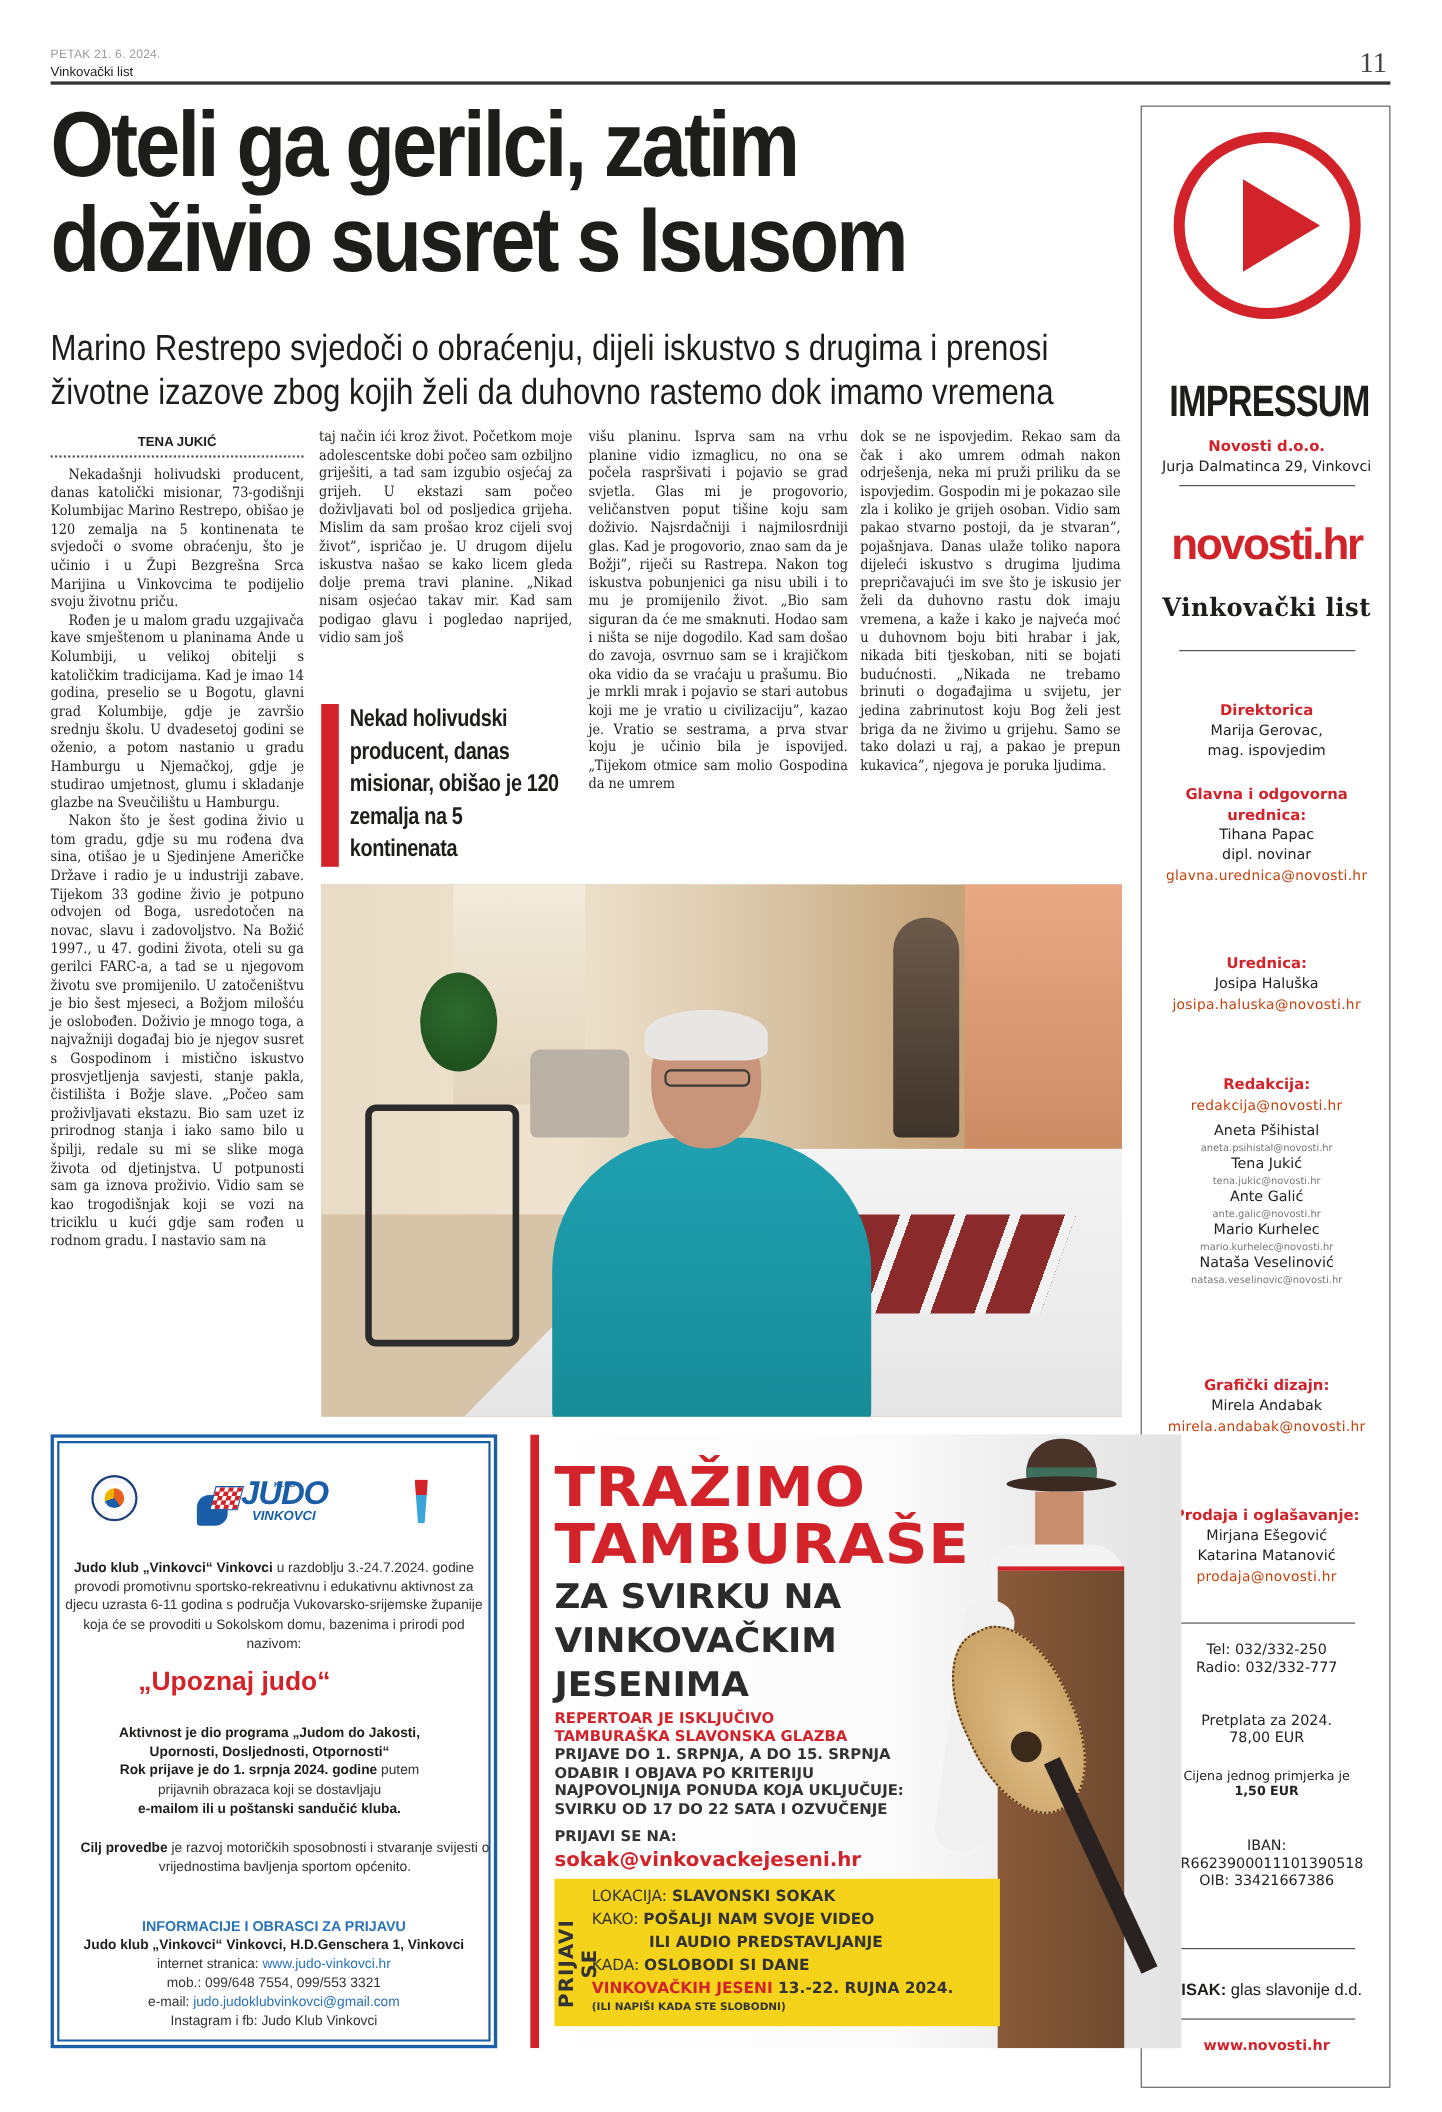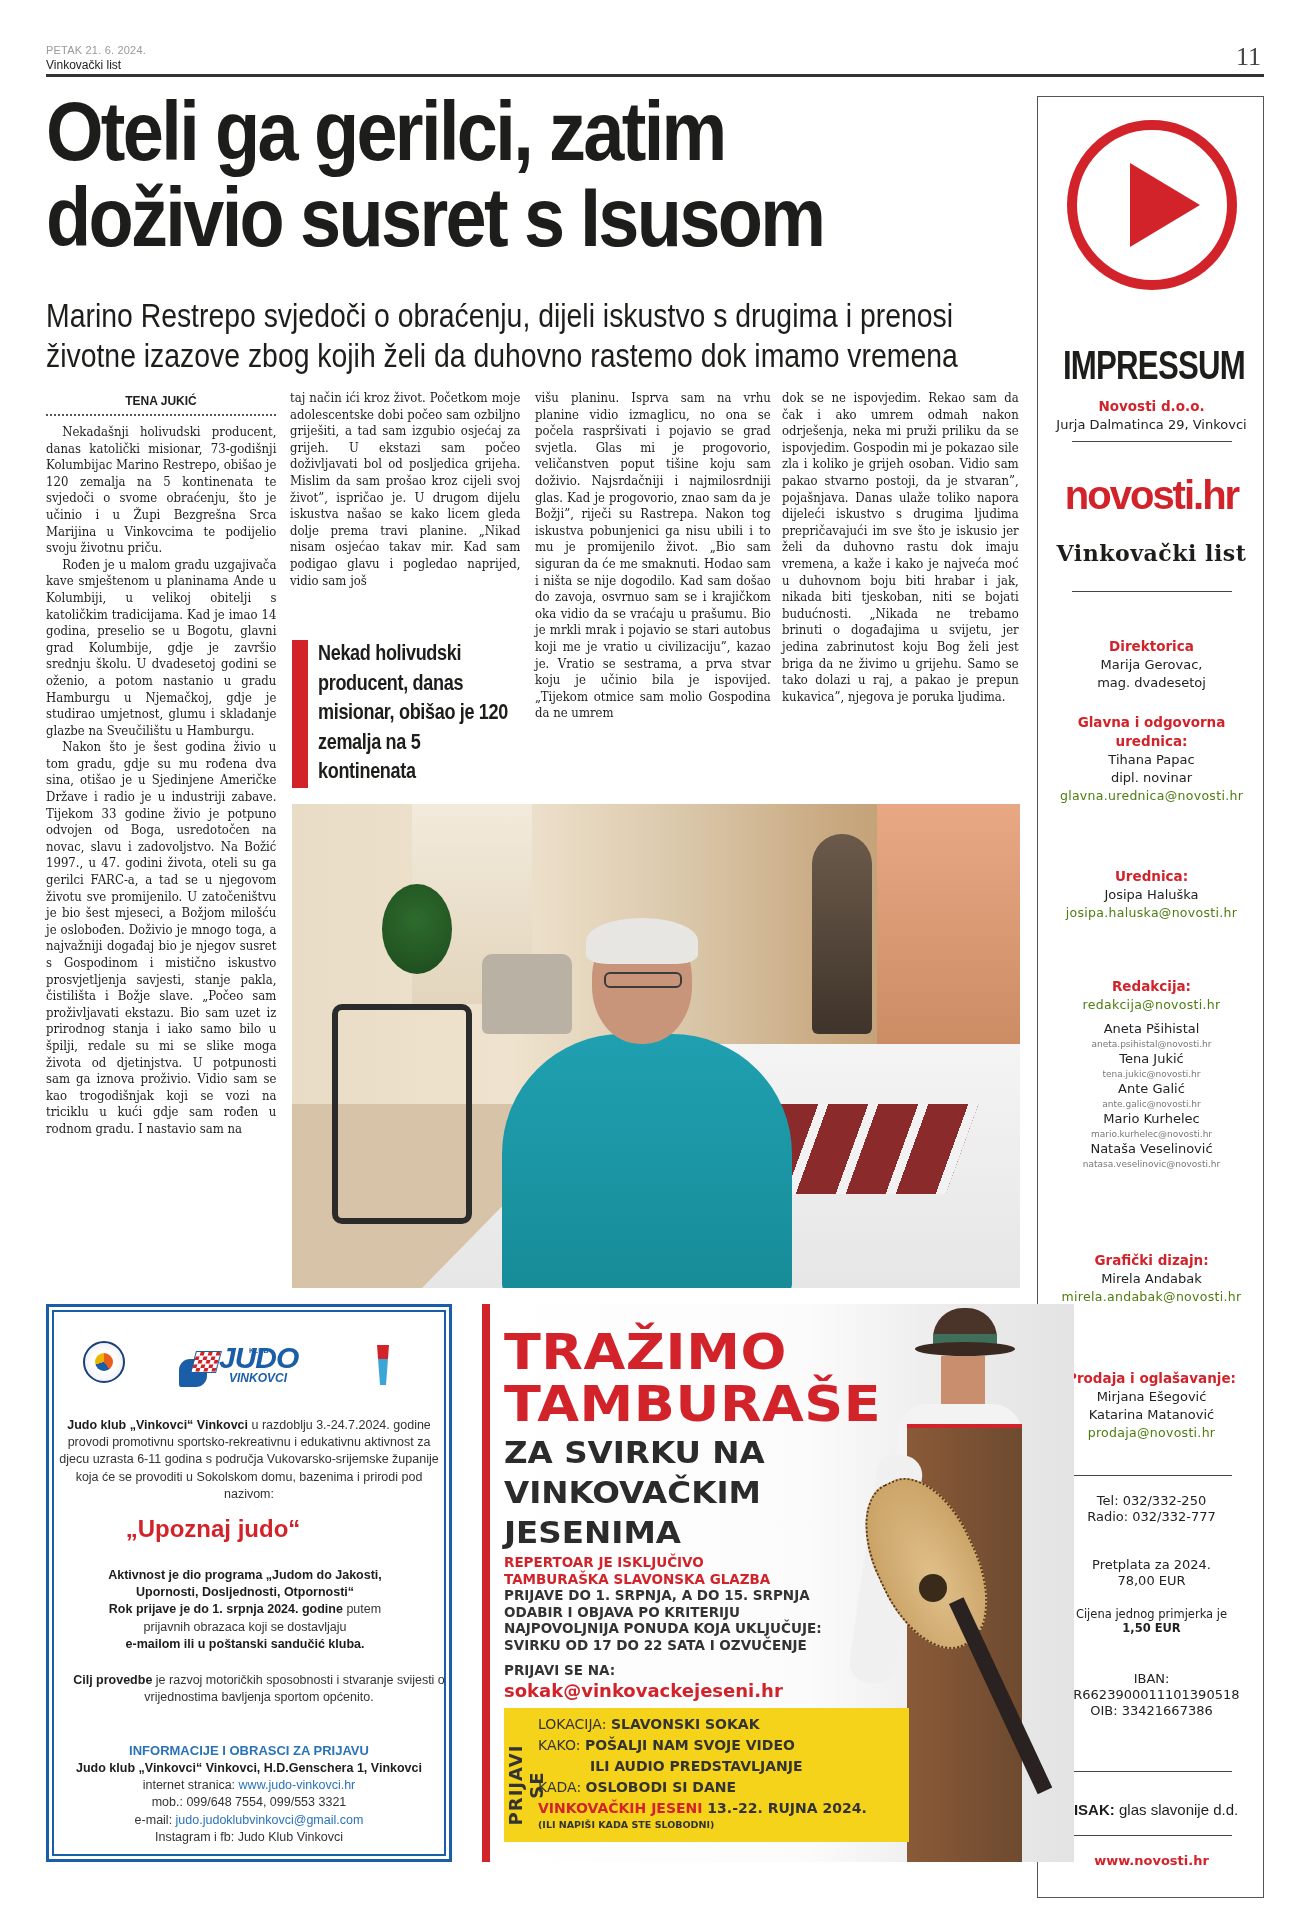--- a/index.html
+++ b/index.html
@@ -53,21 +53,21 @@
   .photo .books { position: absolute; left: 470px; top: 300px; width: 200px; height: 90px; background: repeating-linear-gradient(90deg, #8a2a2a 0 40px, #f2f2f2 40px 50px); transform: skewX(-20deg); }
   .photo .statue { position: absolute; left: 520px; top: 30px; width: 60px; height: 200px; background: linear-gradient(180deg, #6b5a4a, #3f342b); border-radius: 30px 30px 6px 6px; }
 
   
   .sidebar { position: absolute; left: 1037px; top: 96px; width: 227px; height: 1802px; border: 1.5px solid #555; font-family: "DejaVu Sans", sans-serif; text-align: center; color: #1d1d1b; }
   .play-icon { position: absolute; left: 24px; top: 18px; width: 180px; height: 180px; }
   .impressum-title { position: absolute; left: 0; top: 246px; width: 227px; text-align: center; font-family: "Liberation Sans", sans-serif; font-weight: bold; font-size: 40px; letter-spacing: -1px; transform: scaleX(0.78); transform-origin: center top; color: #1d1d1b; }
   .s-red { color: #d2232a; font-weight: bold; }
   .s-block { position: absolute; left: 0; width: 227px; text-align: center; }
   .s-name { font-size: 13px; line-height: 18px; color: #222; }
-  .s-mail { font-size: 12.5px; line-height: 18px; color: #4d7c0f; letter-spacing: 0.3px; }
+  .s-mail { font-size: 12.5px; line-height: 18px; color: #c2410c; letter-spacing: 0.3px; }
   .s-mail-sm { font-size: 9px; line-height: 12px; color: #777; }
   .s-head { font-size: 13.5px; line-height: 19px; }
   .s-rule { position: absolute; left: 34px; width: 160px; border-top: 1.3px solid #444; }
   .logo-novosti { position: absolute; left: 0; top: 376px; width: 227px; font-family: "Liberation Sans", sans-serif; font-weight: 900; font-size: 40px; color: #d2232a; letter-spacing: -2px; }
   .logo-vl { position: absolute; left: 0; top: 442px; width: 227px; text-align: center; font-family: "DejaVu Serif", serif; font-weight: bold; font-size: 23px; color: #1d1d1b; letter-spacing: 0.5px; transform: scaleX(0.96); }
   .s-text { font-size: 13px; line-height: 16px; color: #222; }
   .s-text-sm { font-size: 11.5px; line-height: 14px; color: #222; }
   .tisak { position: absolute; left: 0; top: 1785px; width: 227px; text-align: center; font-family: "Liberation Sans", sans-serif; font-size: 15px; color: #1d1d1b; }
   .tisak b { font-weight: 900; }
   .site-link { position: absolute; left: 0; top: 1846px; width: 227px; text-align: center; font-size: 13px; font-weight: bold; color: #d2232a; }
@@ -195,21 +195,21 @@
   </div>
   <div class="s-rule" style="top:344px;"></div>
 
   <div class="logo-novosti">novosti.hr</div>
   <div class="logo-vl">Vinkovački list</div>
   <div class="s-rule" style="top:494px;"></div>
 
   <div class="s-block" style="top:540px;">
     <div class="s-red s-head">Direktorica</div>
     <div class="s-name">Marija Gerovac,</div>
-    <div class="s-name">mag. dvadesetoj</div>
+    <div class="s-name">mag. ispovjedim</div>
   </div>
 
   <div class="s-block" style="top:616px;">
     <div class="s-red s-head">Glavna i odgovorna</div>
     <div class="s-red s-head">urednica:</div>
     <div class="s-name">Tihana Papac</div>
     <div class="s-name">dipl. novinar</div>
     <div class="s-mail">glavna.urednica@novosti.hr</div>
   </div>
 

